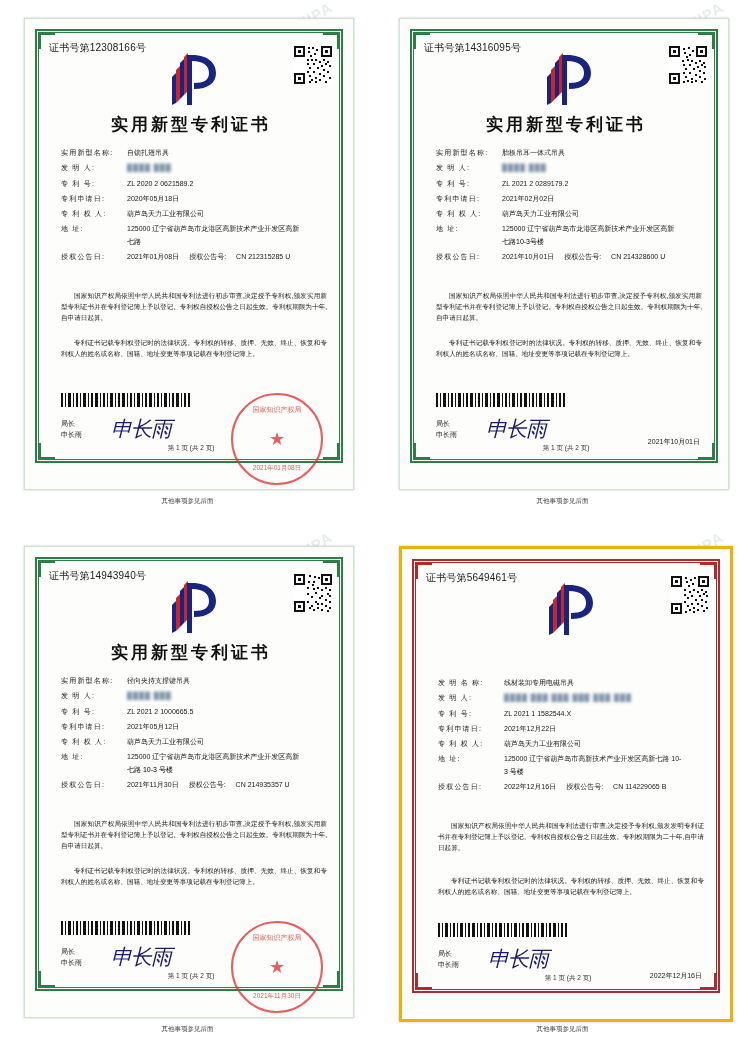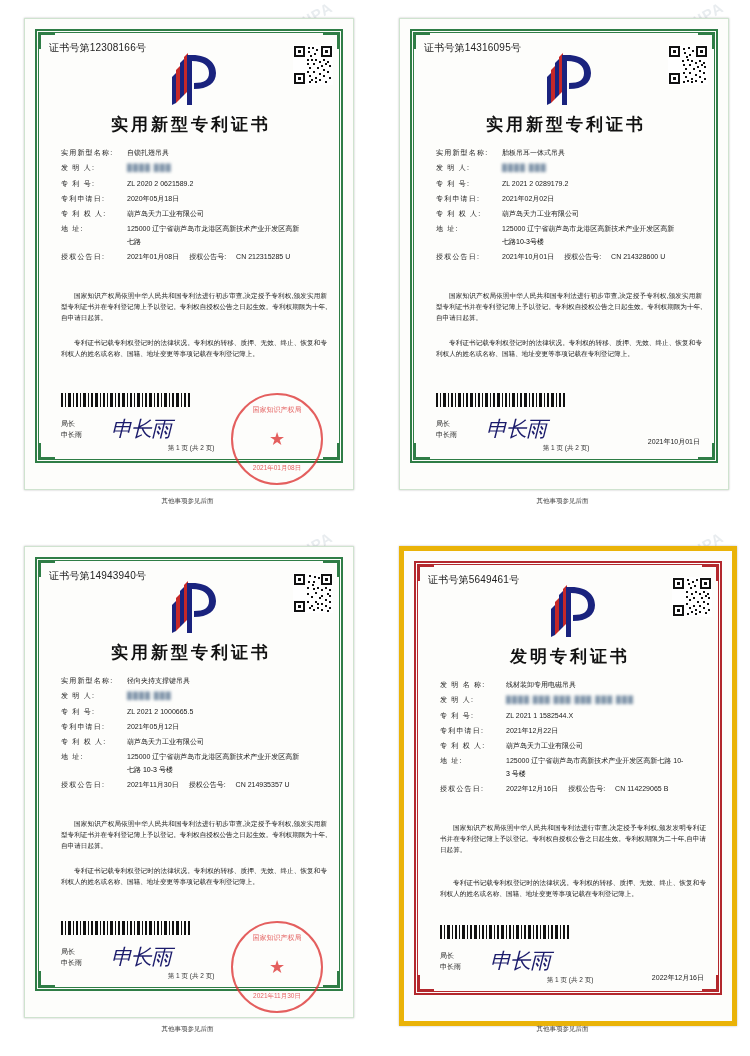--- a/index.html
+++ b/index.html
@@ -6,21 +6,21 @@
   body{width:750px;height:1056px;font-family:"Liberation Sans","DejaVu Sans",sans-serif;}
   .page{position:relative;width:750px;height:1056px;background:#fff;overflow:hidden;}
 
   .grid{display:grid;grid-template-columns:375px 375px;grid-template-rows:528px 528px;width:750px;height:1056px;}
   .cell{position:relative;overflow:hidden;}
 
   
   .sheet{position:absolute;left:24px;top:18px;width:328px;height:470px;background:#fdfdfb;
          box-shadow:0 0 2px rgba(0,0,0,.25);}
   .sheet.green{border:1px solid #cfe3cf;}
-  .sheet.red{border:5px solid #eab308;}
+  .sheet.red{border:3px solid #eab308;}
 
   .frame{position:absolute;left:10px;top:10px;right:10px;bottom:26px;}
   .frame .outer{position:absolute;inset:0;border:2px solid #2f7d46;}
   .frame .inner{position:absolute;inset:3px;border:1px solid #2f7d46;}
   .sheet.red .frame .outer{border-color:#b3282d;}
   .sheet.red .frame .inner{border-color:#b3282d;}
 
   
   .corner{position:absolute;width:14px;height:14px;border:2px solid #2f7d46;}
   .sheet.red .corner{border-color:#b3282d;}
@@ -685,21 +685,20 @@
                 <rect x="36" y="32" width="2" height="2"></rect>
                   <rect x="19" y="34" width="2" height="2"></rect>
                   <rect x="27" y="34" width="2" height="2"></rect>
                 <rect x="33" y="35" width="2" height="2"></rect>
                   <rect x="15" y="36" width="2" height="2"></rect>
                   <rect x="23" y="36" width="2" height="2"></rect>
               </g>
             </svg>
           </div>
 
-          <div class="title">发明专利证书</div>
 
           <div class="fields">
             <div class="frow">
               <div class="flabel">发 明 名 称:</div>
               <div class="fvalue">线材装卸专用电磁吊具</div>
             </div>
             <div class="frow">
               <div class="flabel">发 明 人:</div>
               <div class="fvalue"><span class="blurtext">████ ███ ███ ███ ███ ███</span></div>
             </div>

